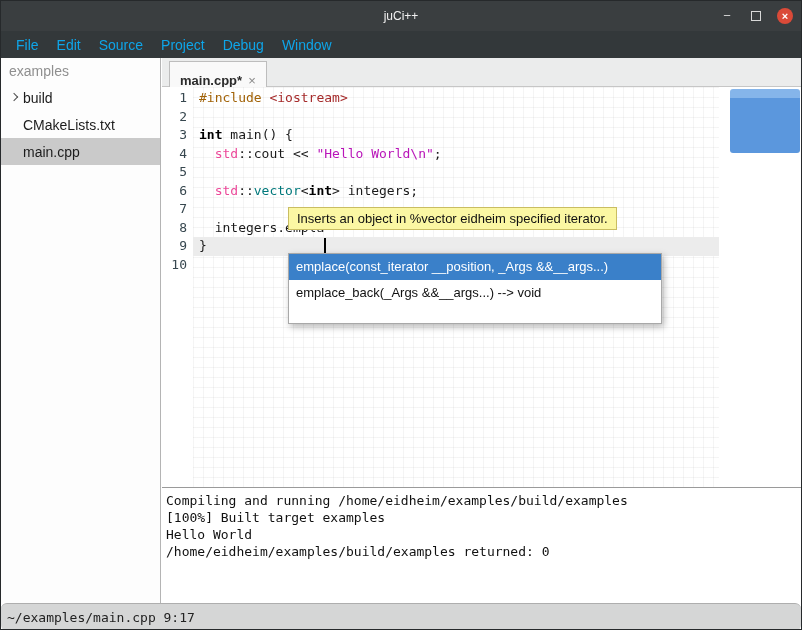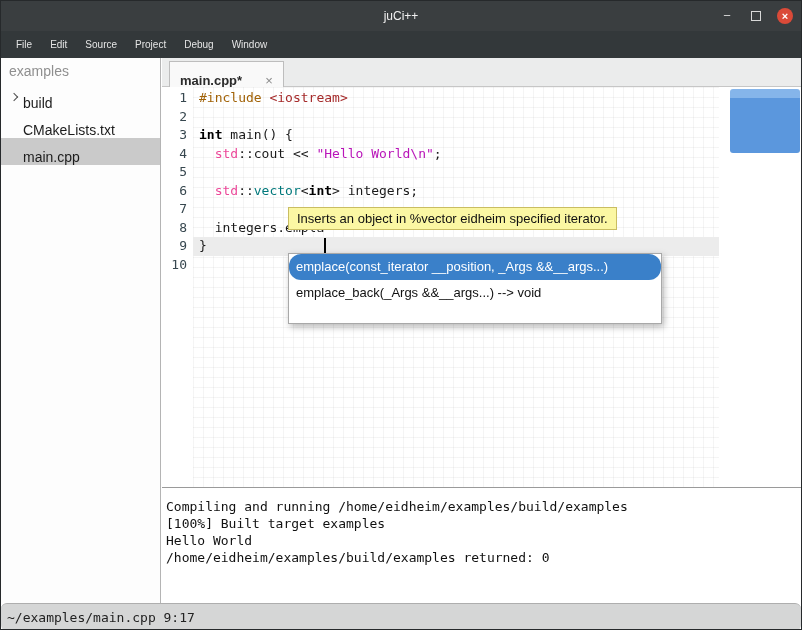--- a/index.html
+++ b/index.html
@@ -11,40 +11,40 @@
             display:flex;align-items:center;justify-content:center;}
   .title{color:#f1f1f1;font-size:12px;}
   .win-controls{position:absolute;right:8px;top:0;height:30px;display:flex;align-items:center;gap:13px;}
   .ctrl{color:#d8d8d8;font-size:13px;width:16px;height:16px;line-height:16px;text-align:center;}
   .ctrl-max-box{display:inline-block;width:8px;height:8px;border:1px solid #d8d8d8;margin-top:3px;}
   .ctrl-close{background:#da4a38;border-radius:50%;color:#fff;font-size:11px;font-weight:bold;}
 
   
   .menubar{position:absolute;left:0;top:30px;width:100%;height:27px;background:#33383a;
            display:flex;align-items:center;padding-left:6px;box-sizing:border-box;}
-  .menu-item{color:#e5e5e5;font-size:10px;padding:4px 9px;}
+  .menu-item{color:#0ea5e9;font-size:14px;padding:4px 9px;}
 
   
   .sidebar{position:absolute;left:0;top:57px;width:160px;height:545px;background:#fdfdfd;
            border-right:1px solid #b4b4b4;box-sizing:border-box;}
   .side-header{color:#8f8f8f;font-size:14px;height:26px;line-height:26px;padding-left:8px;}
-  .tree-item{height:27px;display:flex;align-items:flex-end;font-size:14px;color:#1c1c1c;
+  .tree-item{height:27px;display:flex;align-items:center;font-size:14px;color:#1c1c1c;
              padding-left:22px;position:relative;}
   .tree-item.selected{background:#cacaca;}
   .expander{position:absolute;left:9px;top:8px;width:10px;height:10px;}
   .expander::after{content:"";display:block;width:5px;height:5px;border-top:1.5px solid #4d4d4d;
                    border-right:1.5px solid #4d4d4d;transform:rotate(45deg);margin:2px 0 0 1px;}
 
   
   .main{position:absolute;left:161px;top:57px;width:641px;height:545px;}
 
   .tabbar{position:absolute;left:0;top:0;width:100%;height:29px;background:#ebecec;
           border-bottom:1px solid #c6c6c6;box-sizing:border-box;}
   .tab{position:absolute;left:7px;top:3px;height:26px;background:#f9f9f9;border:1px solid #bdbdbd;
-       border-bottom:none;display:flex;align-items:center;padding:18px 10px;gap:23px;box-sizing:border-box;}
+       border-bottom:none;display:flex;align-items:center;padding:18px 10px;gap:6px;box-sizing:border-box;}
   .tab-label{font-weight:bold;font-size:13px;color:#2b2b2b;}
   .tab-close{color:#8a8a8a;font-size:13px;}
 
   .editor{position:absolute;left:0;top:29px;width:641px;height:400px;background:#ffffff;overflow:hidden;}
   .grid{position:absolute;left:31px;top:0;width:526px;height:400px;z-index:0;
         background-image:linear-gradient(to right, rgba(120,120,120,0.08) 1px, transparent 1px),
                          linear-gradient(to bottom, rgba(120,120,120,0.08) 1px, transparent 1px);
         background-size:10px 10px;}
   .current-line{position:absolute;left:31px;top:150px;width:526px;height:19px;background:#ececec;z-index:1;}
   .gutter{position:absolute;left:0;top:2px;width:31px;z-index:2;}
@@ -66,24 +66,24 @@
 
   .scroll-thumb{position:absolute;left:568px;top:2px;width:70px;height:64px;border-radius:3px;
                 background:linear-gradient(#85b5ea 0 9px,#5b97dd 9px);z-index:4;}
 
   .tooltip{position:absolute;left:126px;top:120px;background:#fbf7a3;border:1px solid #c9bd62;
            font-size:13px;color:#101010;padding:3px 8px;z-index:6;white-space:nowrap;}
 
   .popup{position:absolute;left:126px;top:166px;width:374px;background:#fff;border:1px solid #a8a8a8;
          box-shadow:2px 3px 7px rgba(0,0,0,0.28);z-index:6;padding-bottom:17px;box-sizing:border-box;}
   .popup-item{height:26px;line-height:26px;font-size:13px;color:#111;padding:0 7px;white-space:nowrap;overflow:hidden;}
-  .popup-item.selected{background:#3a80c9;color:#fff;border-radius:12px;}
+  .popup-item.selected{background:#3a80c9;color:#fff;}
 
   .console{position:absolute;left:0;top:429px;width:641px;height:116px;border-top:1px solid #9a9a9a;
-           background:#fff;padding:10px 4px;box-sizing:border-box;}
+           background:#fff;padding:4px 4px;box-sizing:border-box;}
   .console-line{font-family:"DejaVu Sans Mono",monospace;font-size:13px;line-height:17px;color:#111;white-space:pre;}
 
   .statusbar{position:absolute;left:0;top:602px;width:100%;height:28px;background:#d5d6d6;
              border-top:1px solid #aeaeae;box-sizing:border-box;display:flex;align-items:center;
              padding-left:6px;font-family:"DejaVu Sans Mono",monospace;font-size:13px;color:#222;border-radius:6px;}
 </style>
 </head>
 <body>
 
 <div class="window">

